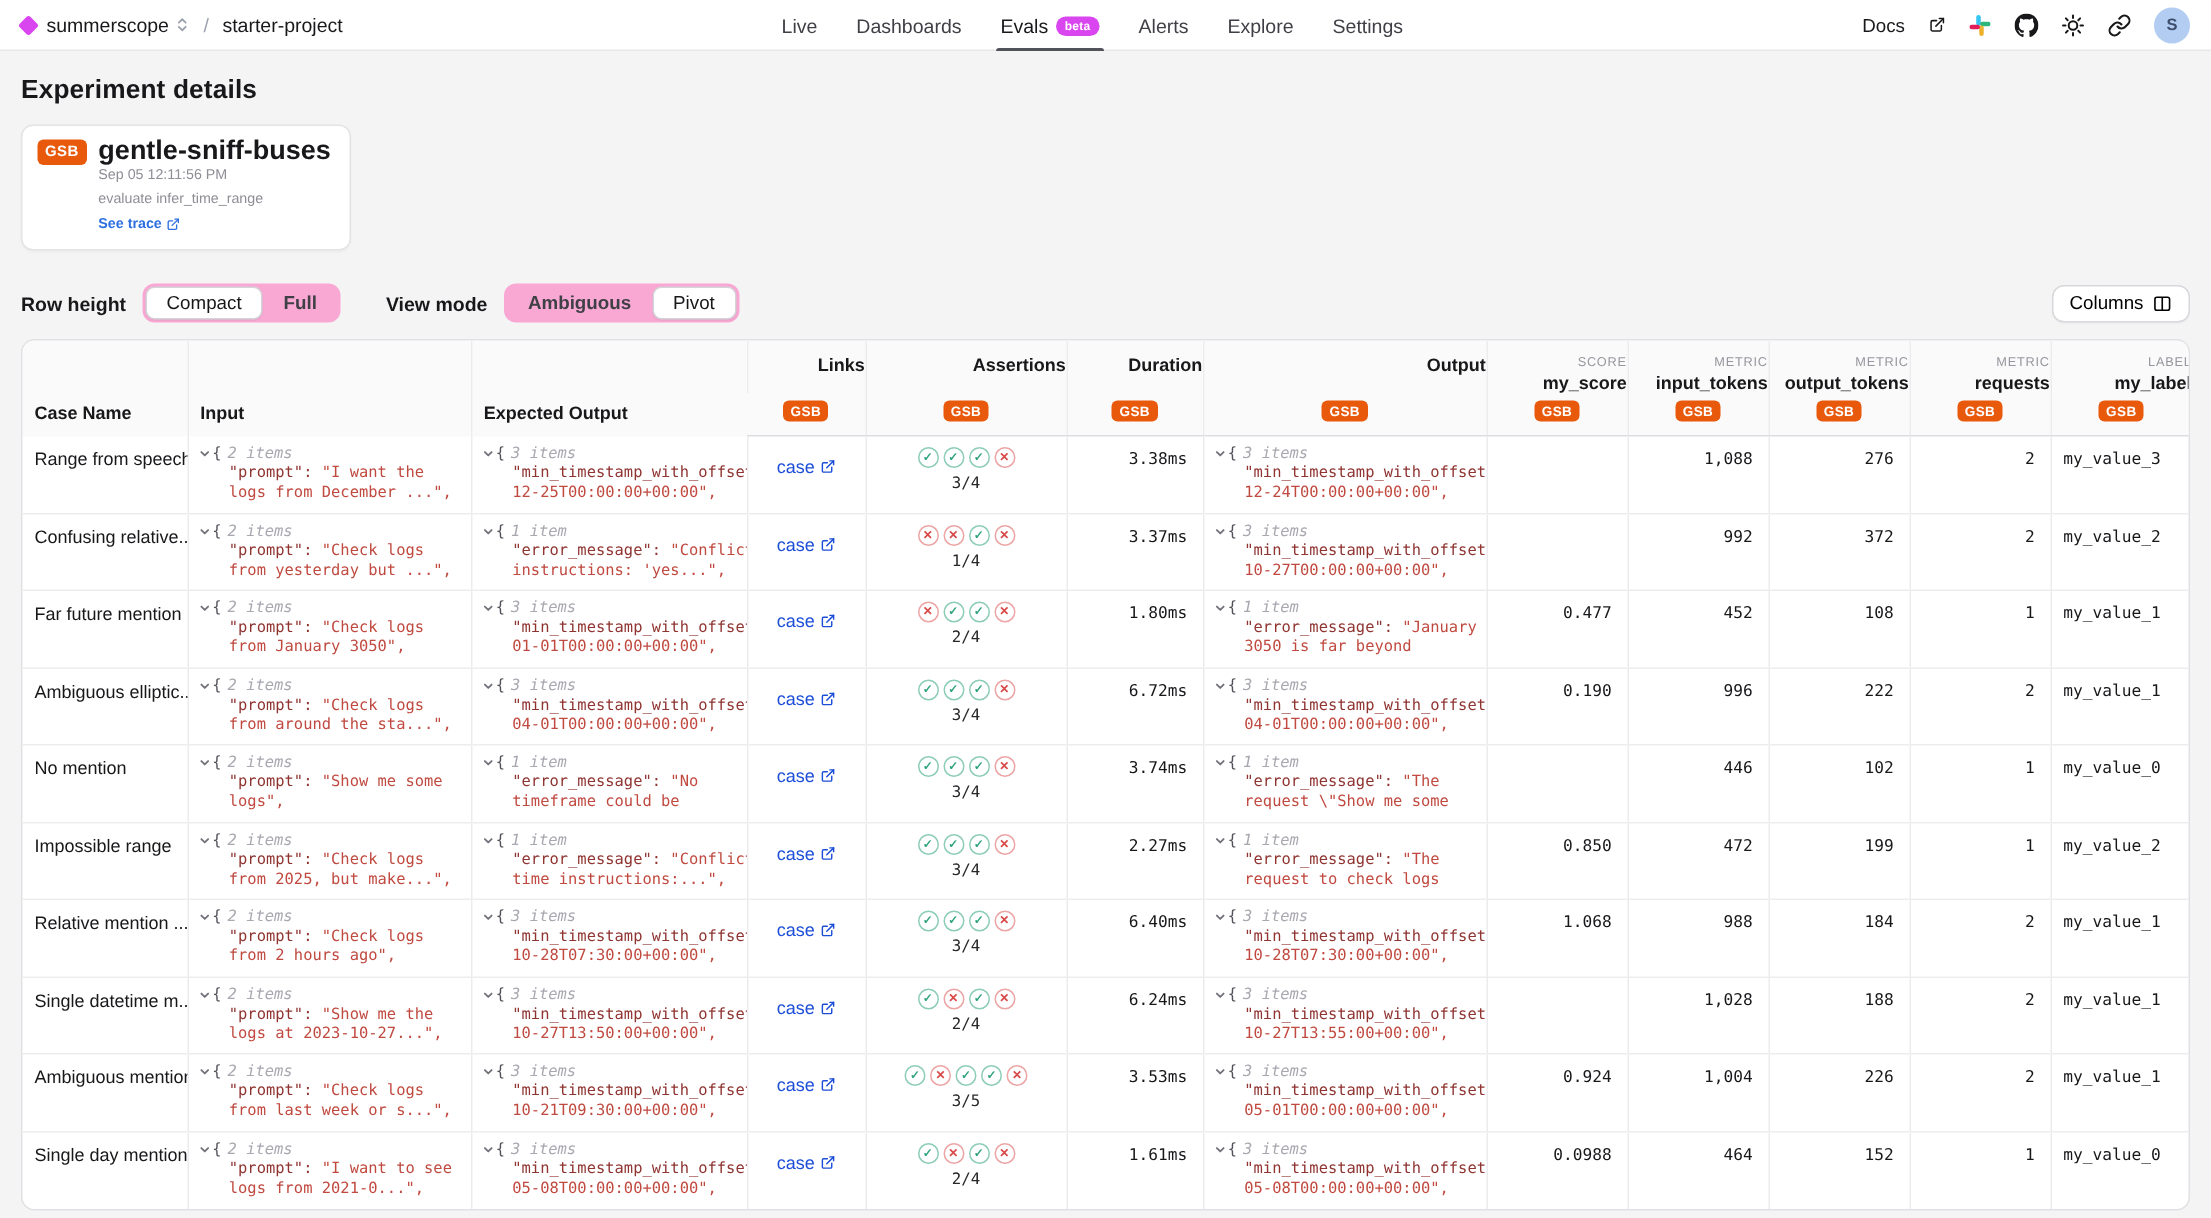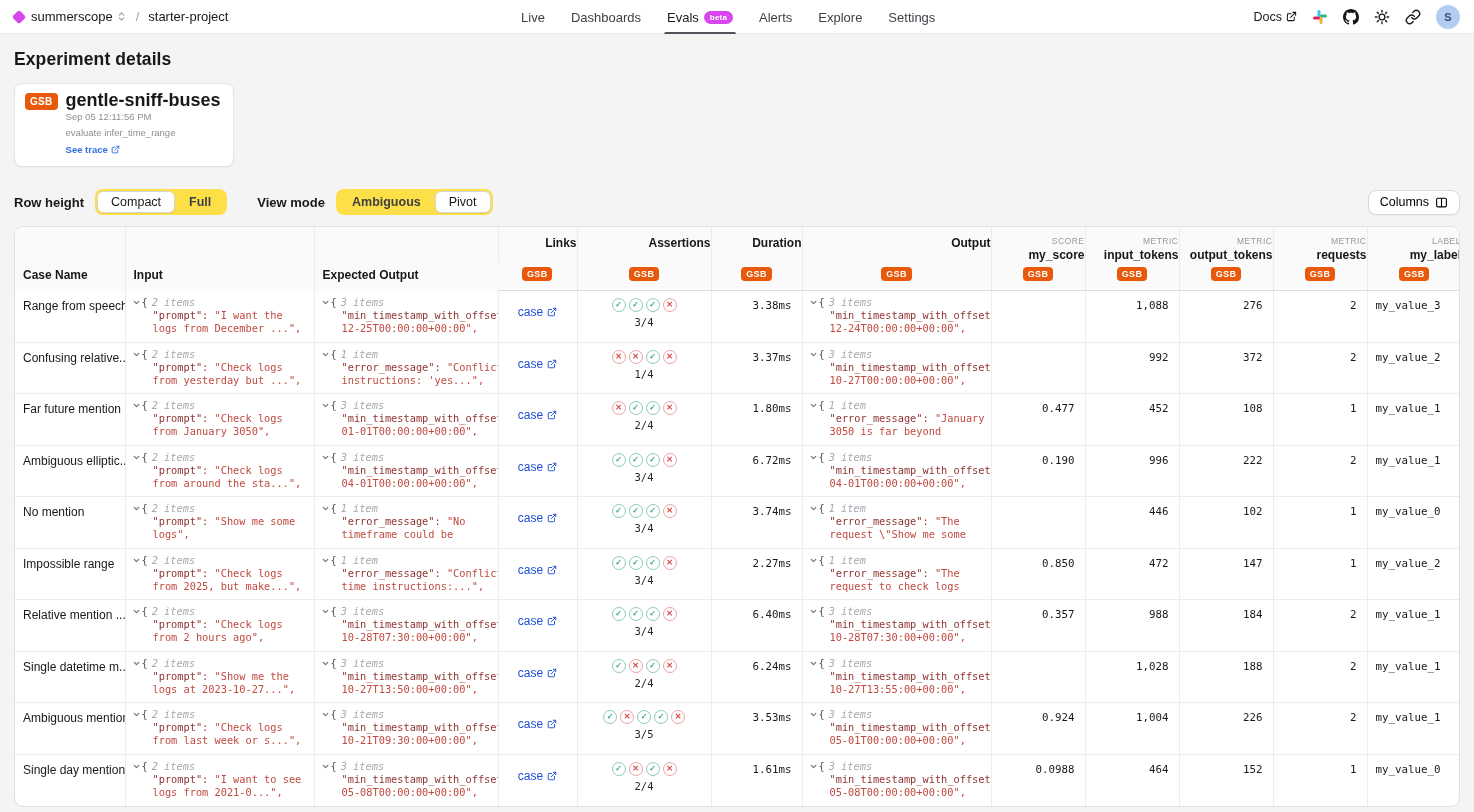--- a/index.html
+++ b/index.html
@@ -17,21 +17,21 @@
   .nav { position:absolute; left:50%; top:0; transform:translateX(-52%);
          display:flex; height:34px; }
   .nav-item { position:relative; display:flex; align-items:center; gap:5px; padding:0 13px;
               font-size:13px; color:#3f3f46; cursor:pointer; }
   .nav-item.active { color:#18181b; }
   .nav-item.active::after { content:""; position:absolute; left:10px; right:10px; bottom:0;
               height:2px; background:#52525b; border-radius:2px 2px 0 0; }
   .beta-pill { background:var(--accent,#d946ef); color:#fff; font-size:8px; font-weight:700;
                padding:2px 6px; border-radius:8px; letter-spacing:.2px; }
   .top-right { margin-left:auto; display:flex; align-items:center; gap:15px; }
-  .docs-link { display:flex; align-items:center; gap:4px; font-size:12.5px; font-weight:500; cursor:pointer; }
+  .docs-link { display:flex; align-items:center; gap:16px; font-size:12.5px; font-weight:500; cursor:pointer; }
   .tb-icon { width:16px; height:16px; color:#18181b; cursor:pointer; display:block; }
   .avatar { width:24px; height:24px; border-radius:50%; background:#b3cdf2; color:#3e4f6e;
             font-size:11px; font-weight:700; display:flex; align-items:center; justify-content:center; cursor:pointer; }
 
   
   .main { padding:0 14px; }
   .page-title { font-size:17.5px; font-weight:700; margin:15px 0 13px; letter-spacing:.1px; }
 
   .exp-card { display:inline-flex; gap:8px; background:#fff; border:1px solid #e4e4e7; border-radius:8px;
               padding:9px 12px 9px 10px; box-shadow:0 1px 2px rgba(0,0,0,.04); min-width:160px; }
@@ -40,21 +40,21 @@
   .exp-card .gsb-badge { font-size:10px; padding:3px 5px; align-self:flex-start; }
   .exp-name { font-size:18px; font-weight:700; line-height:15px; }
   .exp-sub { font-size:9.5px; color:#8e8e96; line-height:13.5px; margin-top:2px; }
   .trace-link { font-size:9.5px; color:#2d6fe0; font-weight:600; display:inline-flex; align-items:center;
                 gap:3px; margin-top:2px; cursor:pointer; }
   .ext-ic { width:9px; height:9px; }
 
   
   .controls { display:flex; align-items:center; gap:11px; margin:22px 0 11px; }
   .ctl-label { font-size:13px; font-weight:600; }
-  .seg { display:flex; background:#fde047; border-radius:8px; padding:2px; }
+  .seg { display:flex; background:#f9a8d4; border-radius:8px; padding:2px; }
   .seg-opt { font-size:12.5px; padding:3px 13px; border-radius:6px; color:#3f3f46;
              border:1px solid transparent; cursor:pointer;font-weight:bold; }
   .seg-opt.sel { background:#fff; border-color:#d4d4d8; color:#18181b; font-weight:500;
                  box-shadow:0 1px 1px rgba(0,0,0,.05); }
   .ctl-gap { width:8px; }
   .columns-btn { margin-left:auto; display:flex; align-items:center; gap:6px; background:#fff;
                  border:1px solid #d8d8dc; border-radius:8px; padding:4.5px 11px; font-size:12.5px;
                  font-weight:500; cursor:pointer; box-shadow:0 1px 1px rgba(0,0,0,.03); }
   .columns-btn svg { width:13px; height:13px; }
 
@@ -618,21 +618,21 @@
                   <polyline points="6 9 12 15 18 9"></polyline>
                 </svg>
                 <span>{</span>
                 <span class="j-items">1 item</span>
               </div>
               <div class="j-line"><span class="j-k">"error_message":</span><span class="j-v"> "The</span></div>
               <div class="j-line"><span class="j-v">request to check logs</span></div>
             </td>
             <td class="num-cell">0.850</td>
             <td class="num-cell">472</td>
-            <td class="num-cell">147</td>
+            <td class="num-cell">199</td>
             <td class="num-cell">1</td>
             <td class="label-cell">my_value_2</td>
           </tr>
           <tr>
             <td class="case-cell">Relative mention ...</td>
             <td class="json-cell">
               <div class="j-head">
                 <svg class="j-chev" viewBox="0 0 24 24" fill="none" stroke="currentColor" stroke-width="3.2" stroke-linecap="round" stroke-linejoin="round">
                   <polyline points="6 9 12 15 18 9"></polyline>
                 </svg>
@@ -675,21 +675,21 @@
               <div class="j-head">
                 <svg class="j-chev" viewBox="0 0 24 24" fill="none" stroke="currentColor" stroke-width="3.2" stroke-linecap="round" stroke-linejoin="round">
                   <polyline points="6 9 12 15 18 9"></polyline>
                 </svg>
                 <span>{</span>
                 <span class="j-items">3 items</span>
               </div>
               <div class="j-line"><span class="j-k">"min_timestamp_with_offset"</span><span class="j-v"></span></div>
               <div class="j-line"><span class="j-v">10-28T07:30:00+00:00",</span></div>
             </td>
-            <td class="num-cell">0.357</td>
+            <td class="num-cell">1.068</td>
             <td class="num-cell">988</td>
             <td class="num-cell">184</td>
             <td class="num-cell">2</td>
             <td class="label-cell">my_value_1</td>
           </tr>
           <tr>
             <td class="case-cell">Single datetime m...</td>
             <td class="json-cell">
               <div class="j-head">
                 <svg class="j-chev" viewBox="0 0 24 24" fill="none" stroke="currentColor" stroke-width="3.2" stroke-linecap="round" stroke-linejoin="round">

